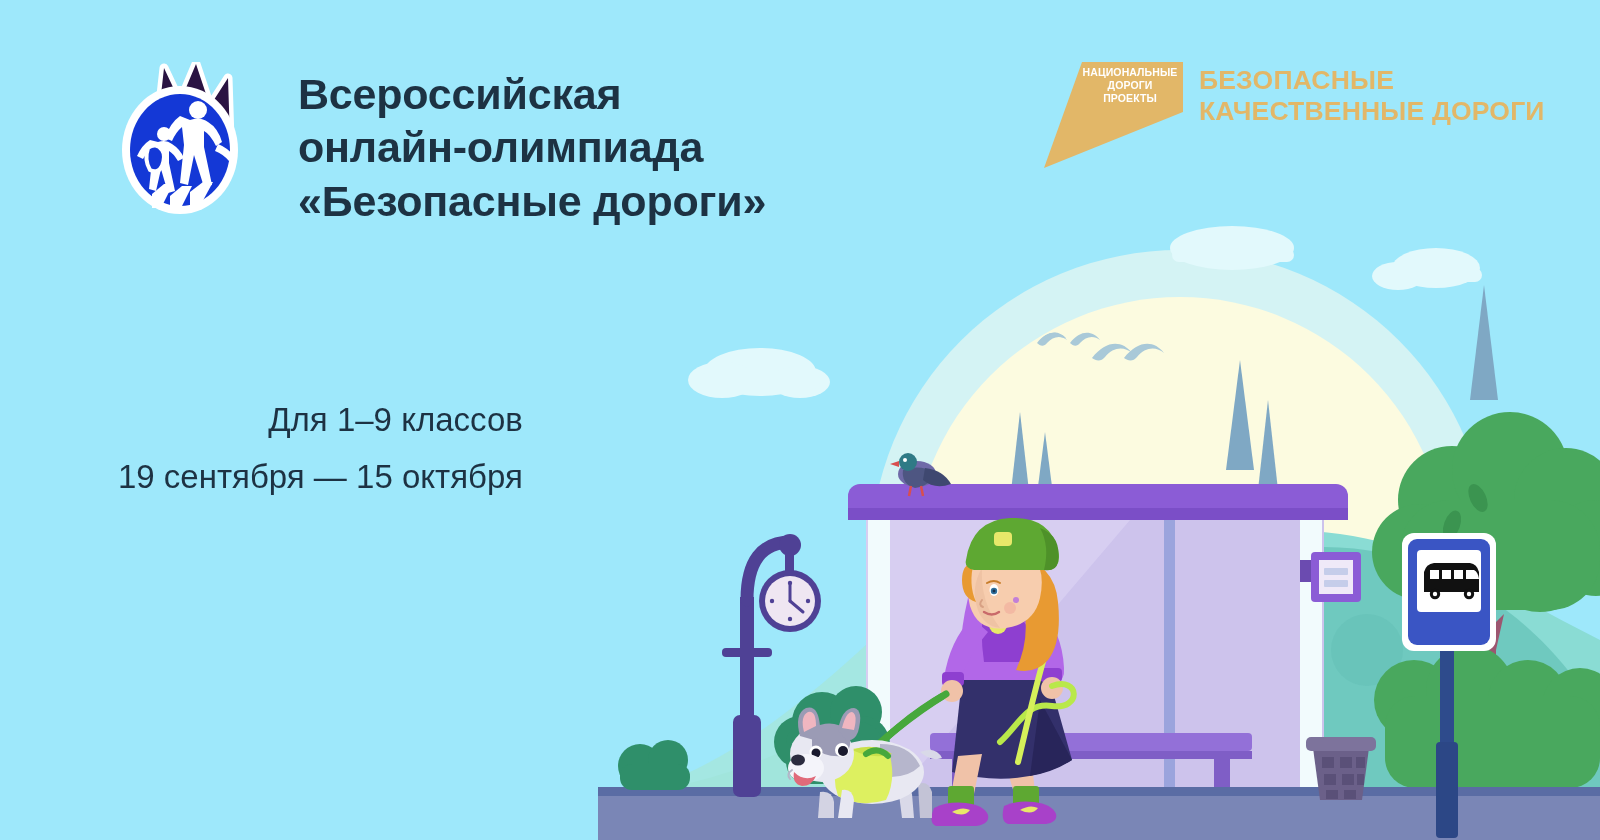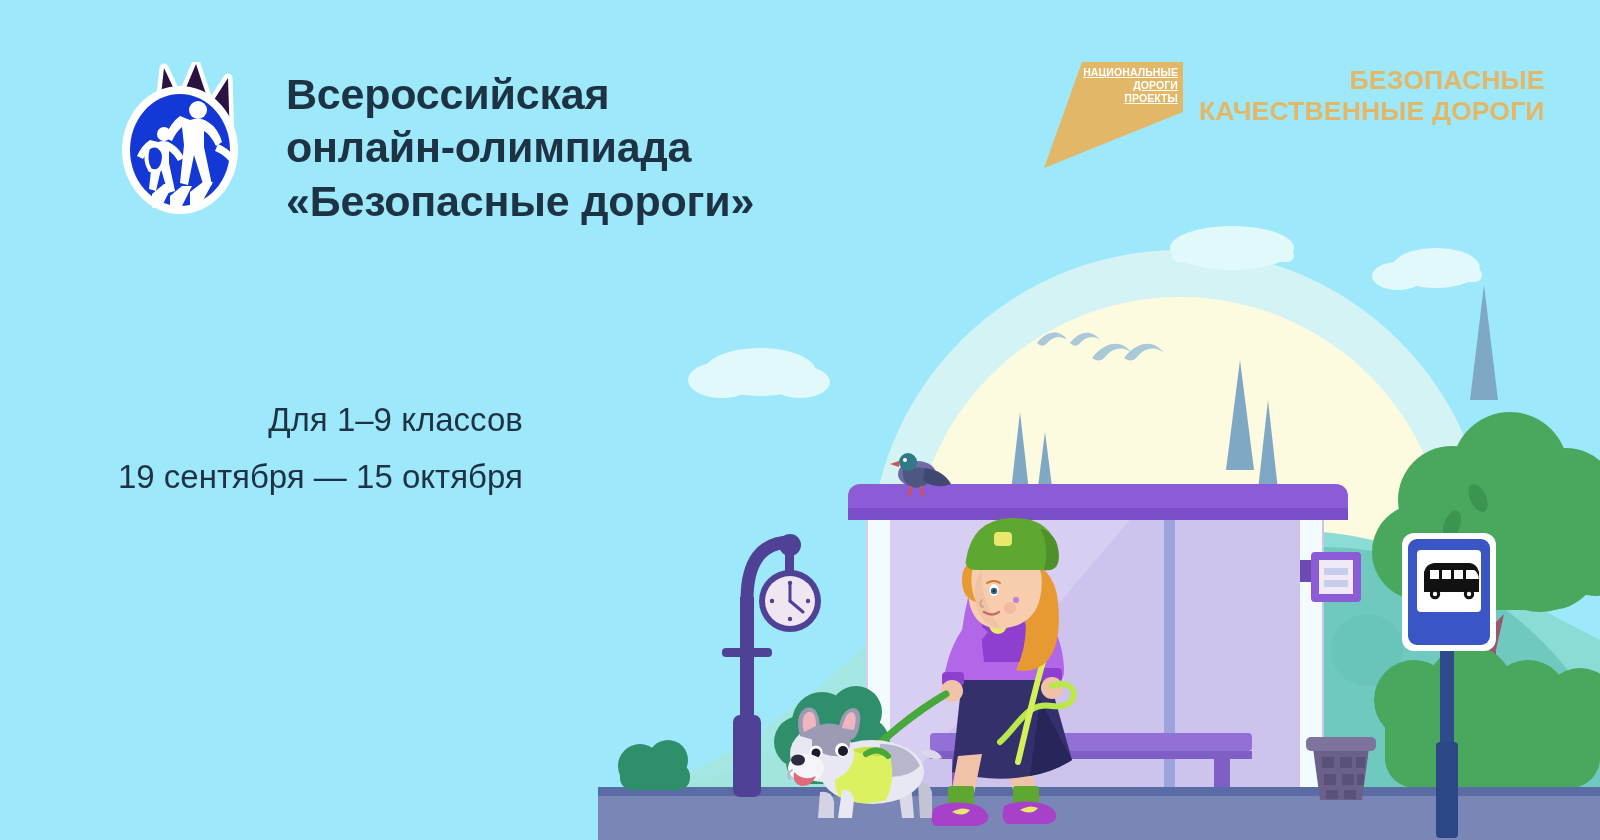--- a/index.html
+++ b/index.html
@@ -25,21 +25,21 @@
     width: 1600px; height: 840px;
   }
   #scene svg { display: block; width: 1600px; height: 840px; }
 
   
   #logo-block {
     position: absolute;
     left: 118px; top: 62px;
     display: flex;
     align-items: flex-start;
-    gap: 40px;
+    gap: 52px;
   }
   #olympiad-logo { width: 128px; height: 165px; flex: 0 0 auto; }
   #olympiad-logo svg { display: block; width: 128px; height: 165px; }
 
   #title-text {
     color: #1d3243;
     font-size: 43px;
     font-weight: bold;
     line-height: 1.24;
     letter-spacing: -0.2px;
@@ -57,35 +57,33 @@
   #np-flag { position: relative; width: 145px; height: 110px; flex: 0 0 auto; }
   #np-flag svg { display: block; width: 145px; height: 110px; }
   #np-flag-words {
     position: absolute;
     left: 44px; top: 6px;
     width: 96px;
     color: #ffffff;
     font-size: 10.5px;
     font-weight: bold;
     line-height: 1.26;
-    text-align: right;
+    text-align: center;
     letter-spacing: 0.1px;
-    text-decoration: underline;
   }
   #np-flag-words div { white-space: nowrap; }
   #np-slogan {
     margin-left: 16px;
     margin-top: 5px;
     color: #e2b768;
     font-size: 26.5px;
     font-weight: bold;
     line-height: 1.16;
     letter-spacing: 0.2px;
     white-space: pre-line;
-    text-align: right;
   }
 
   
   #subtitle-block {
     position: absolute;
     left: 118px; top: 392px;
     color: #1d3243;
     font-size: 33px;
     font-weight: normal;
     line-height: 1.72;

